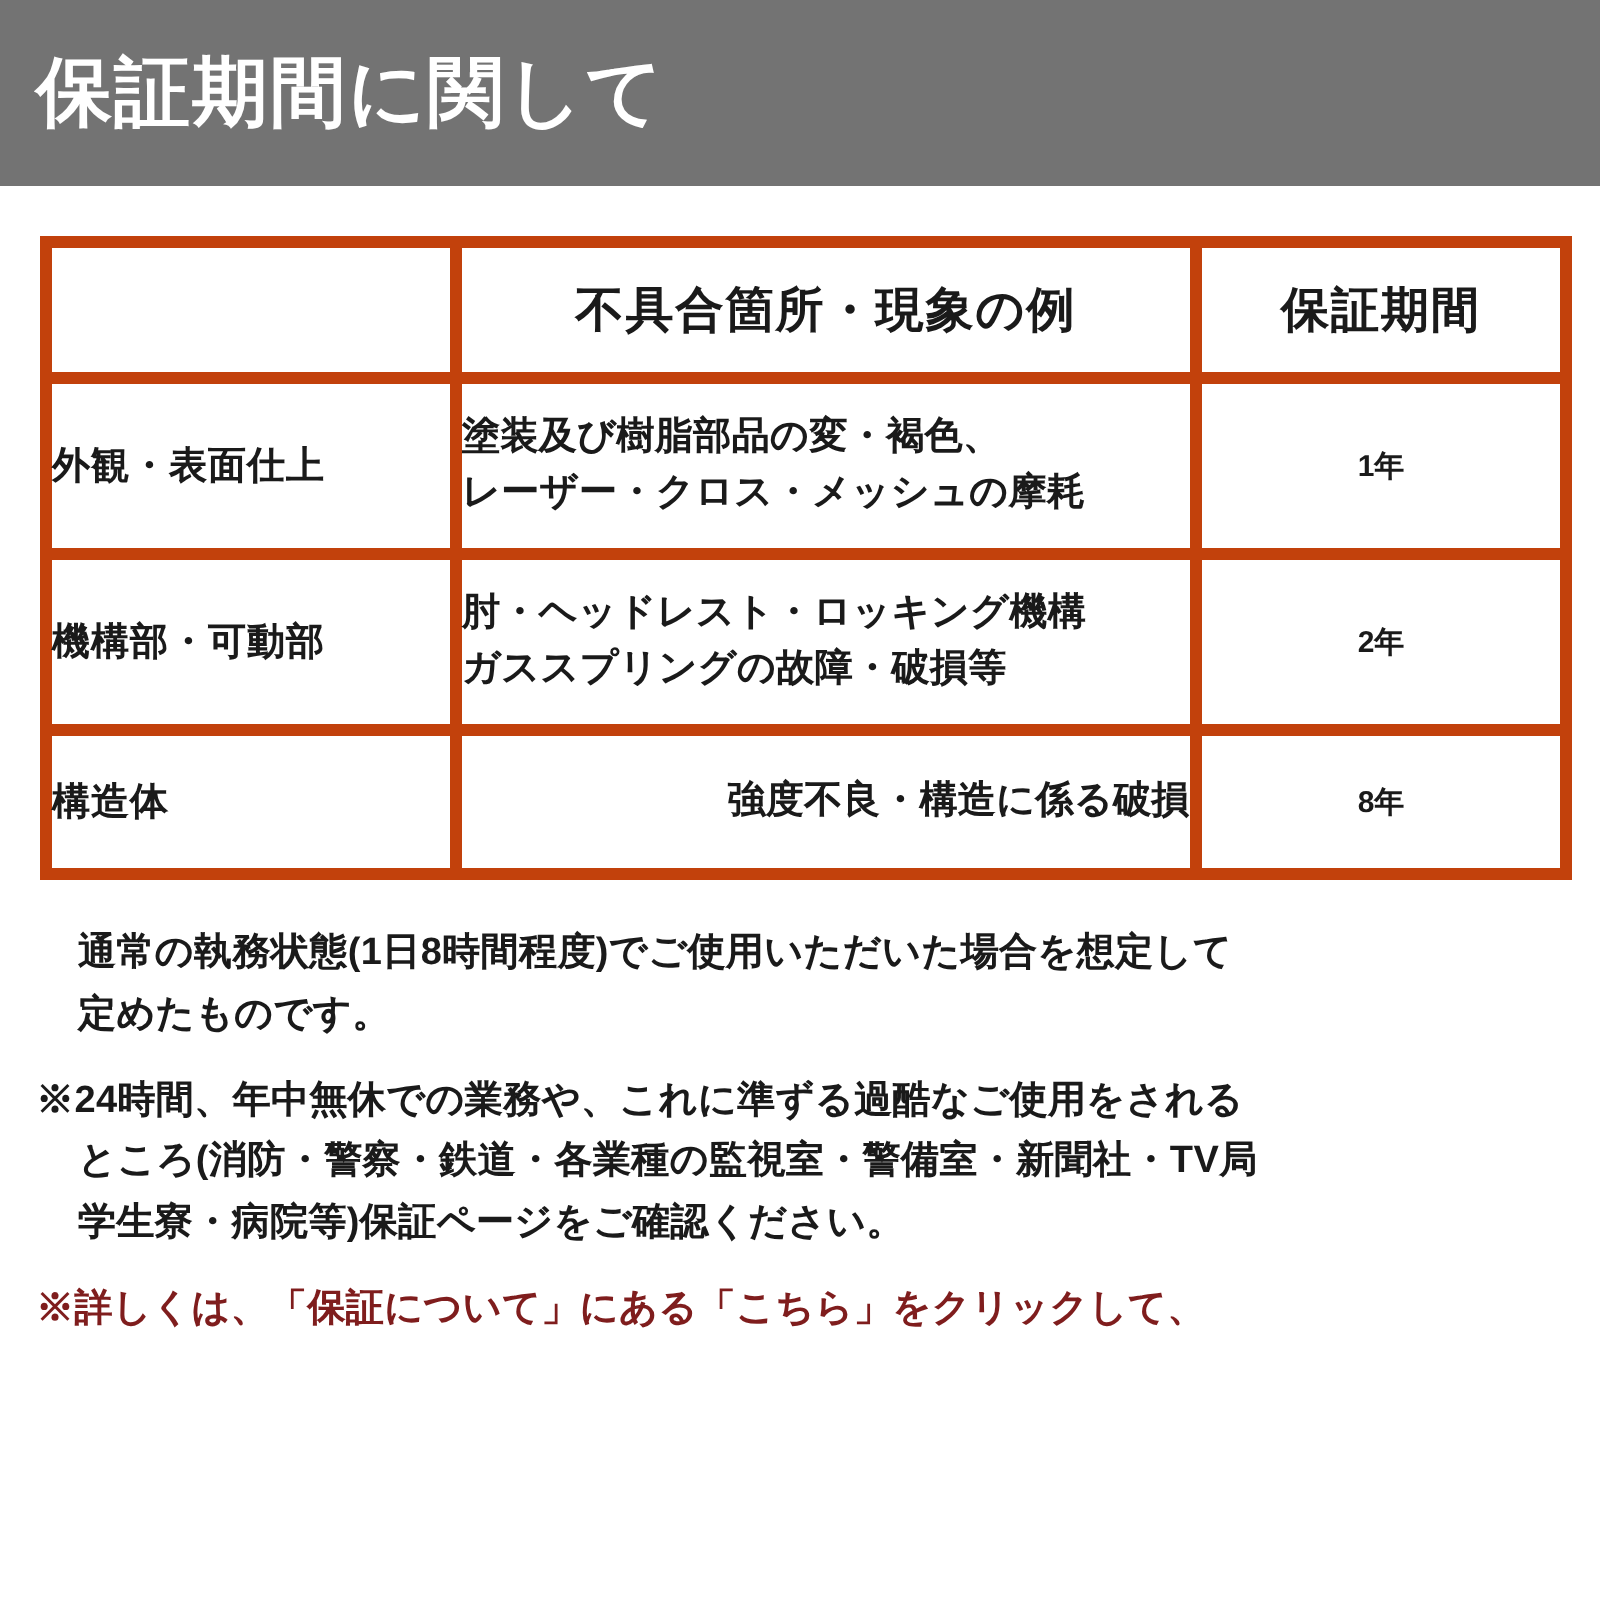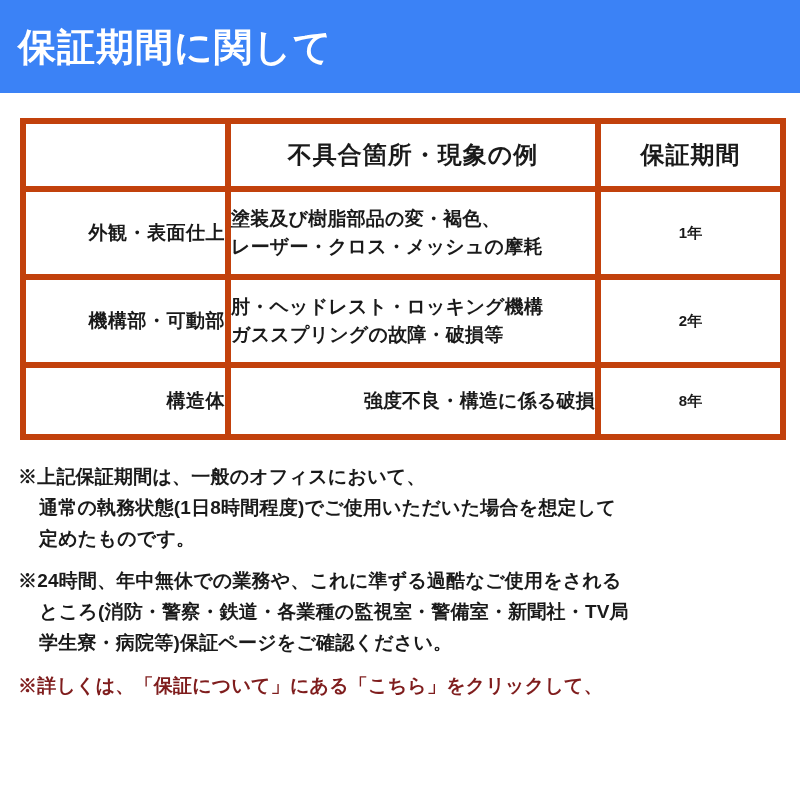--- a/index.html
+++ b/index.html
@@ -15,21 +15,21 @@
     overflow: hidden;
   }
   .page {
     width: 800px;
     height: 800px;
     position: relative;
     box-sizing: border-box;
   }
   
   .header-band {
-    background: #3b82f6;
+    background: #737373;
     height: 93px;
     display: flex;
     align-items: center;
     padding-left: 18px;
     box-sizing: border-box;
   }
   .header-title {
     color: #ffffff;
     font-size: 38px;
     font-weight: bold;
@@ -60,21 +60,21 @@
     text-align: center;
     font-size: 24px;
     font-weight: bold;
     letter-spacing: 1px;
   }
   .head-blank {
     border-top: 1px solid #1a1a1a;
   }
   .cell-cat {
     height: 82px;
-    text-align: right;
+    text-align: left;
     font-size: 19px;
     font-weight: bold;
     letter-spacing: 0.5px;
   }
   .cell-desc {
     height: 82px;
     font-size: 19px;
     font-weight: bold;
     padding: 0 8px 0 10px;
     letter-spacing: 0.2px;
@@ -156,21 +156,20 @@
           </td>
           <td class="cell-term">8年</td>
         </tr>
       </tbody>
     </table>
   </div>
 
   <div class="notes">
 
     <div class="note">
-      <span class="ln">※上記保証期間は、一般のオフィスにおいて、</span>
       <span class="ln indent">通常の執務状態(1日8時間程度)でご使用いただいた場合を想定して</span>
       <span class="ln indent">定めたものです。</span>
     </div>
 
     <div class="note">
       <span class="ln">※24時間、年中無休での業務や、これに準ずる過酷なご使用をされる</span>
       <span class="ln indent">ところ(消防・警察・鉄道・各業種の監視室・警備室・新聞社・TV局</span>
       <span class="ln indent">学生寮・病院等)保証ページをご確認ください。</span>
     </div>
 

